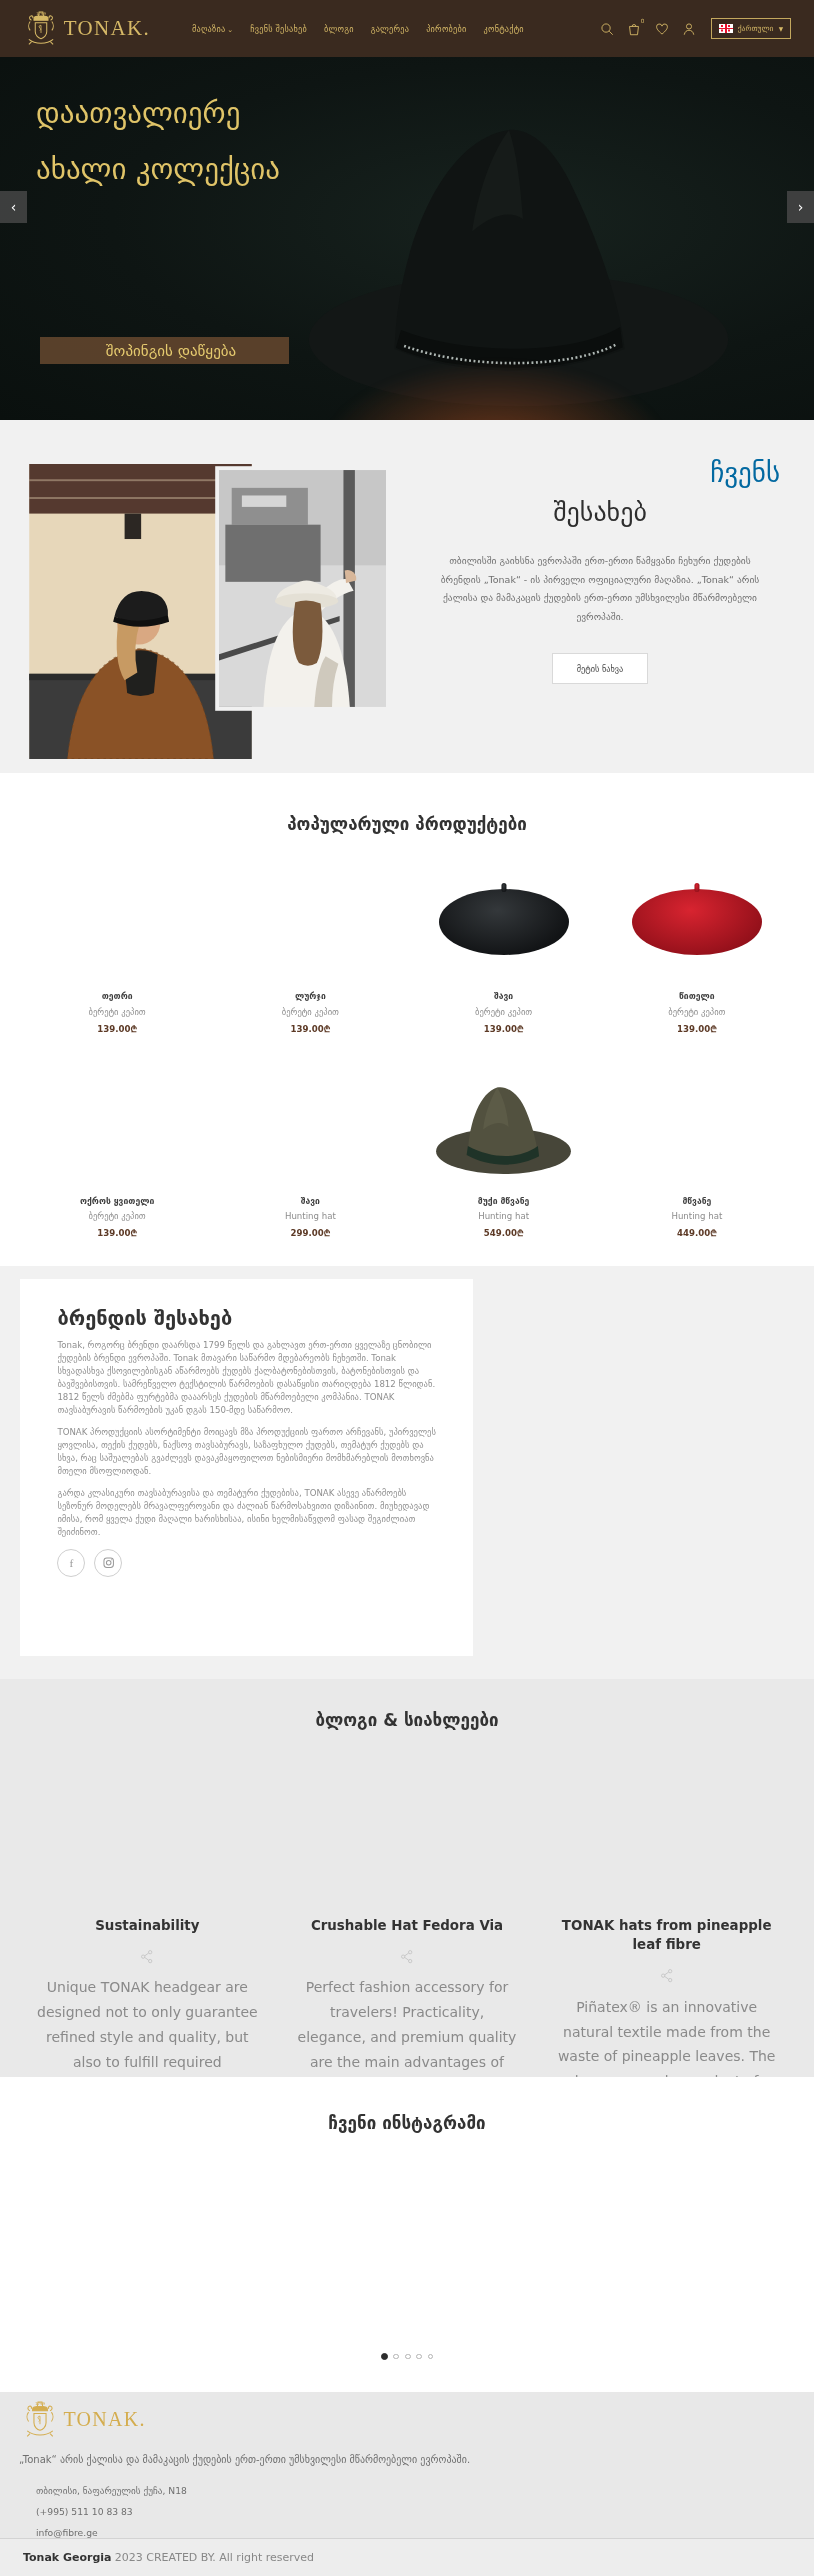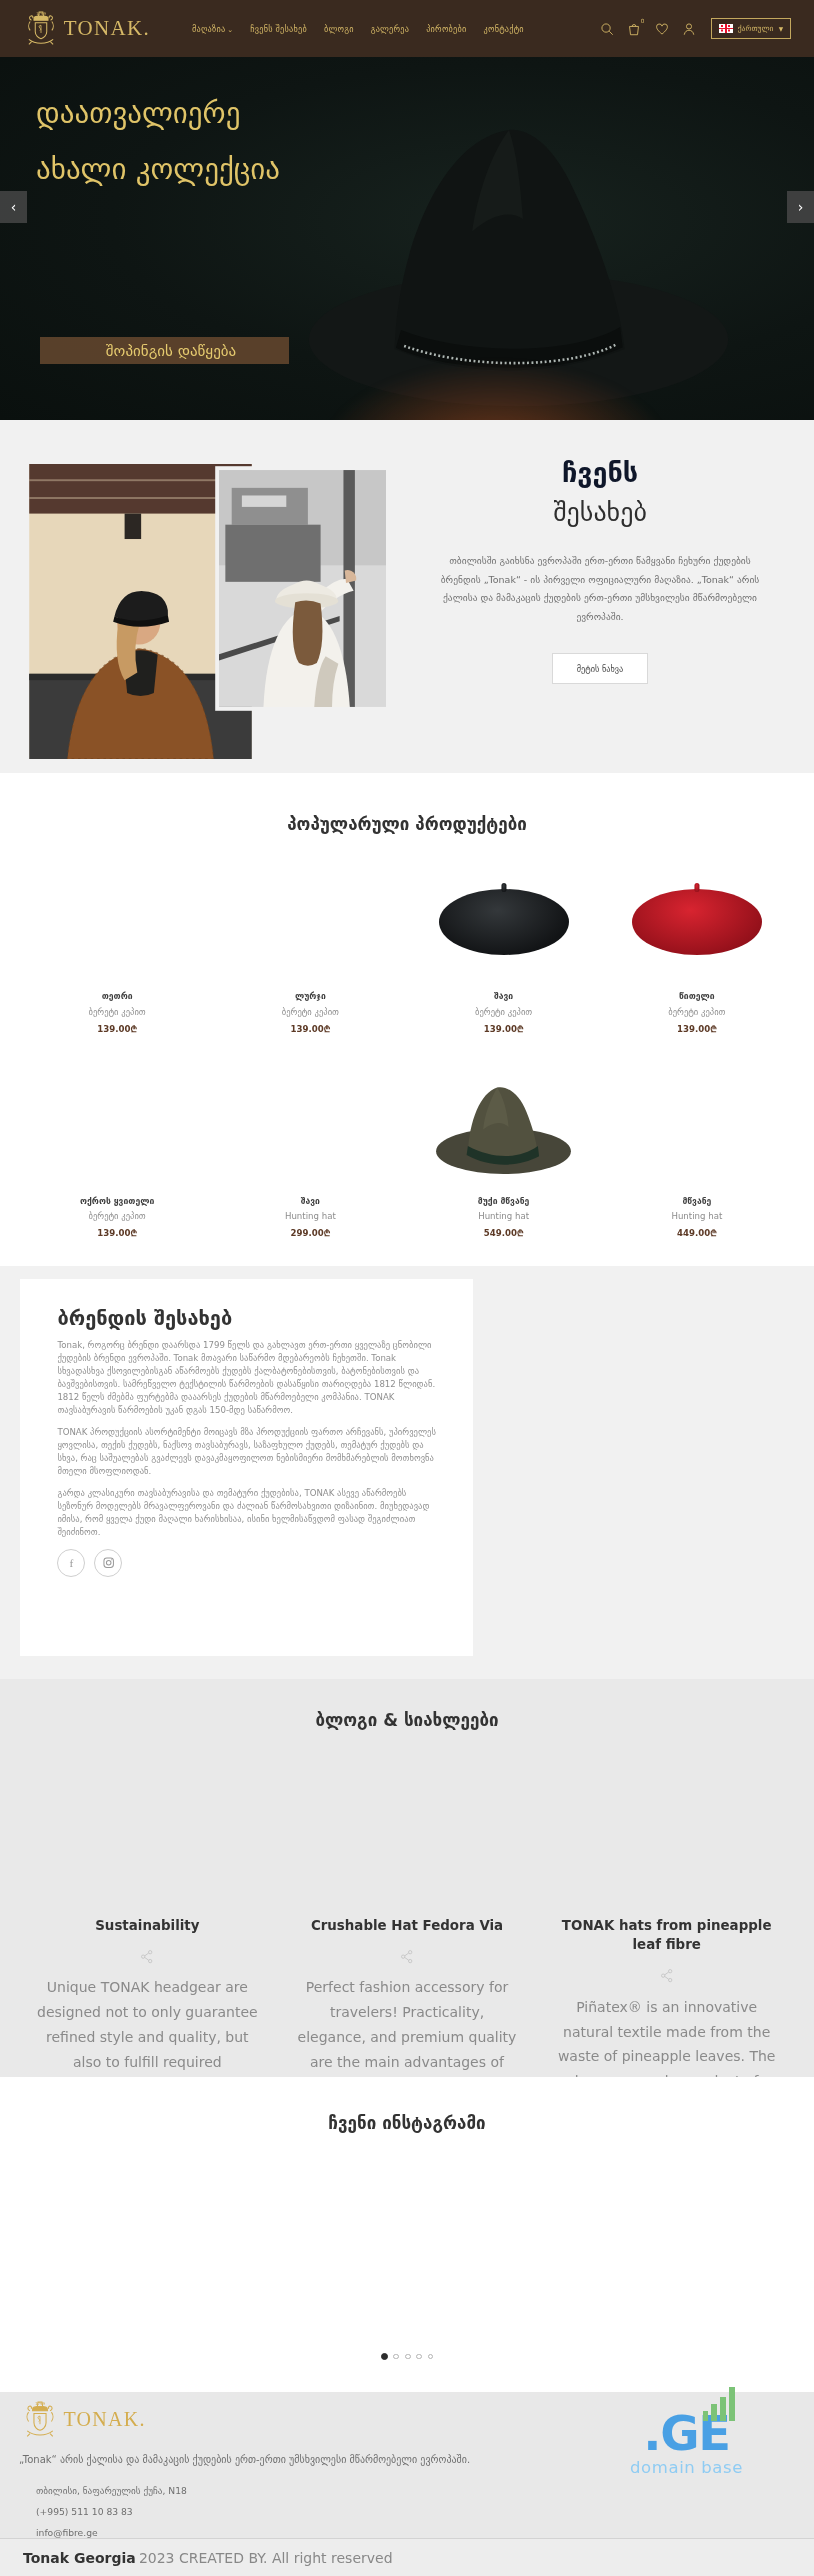--- a/index.html
+++ b/index.html
@@ -37,21 +37,21 @@
   .slider-arrow { position:absolute; top:134px; width:27px; height:32px; background:rgba(70,70,70,.85); color:#fff;
     display:flex; align-items:center; justify-content:center; font-size:14px; cursor:pointer; }
   .slider-arrow.prev { left:0; } .slider-arrow.next { right:0; }
 
   
   .about { position:relative; height:353px; background:#f1f1f1; }
   .photo { position:absolute; overflow:hidden; }
   .photo1 { left:29px; top:44px; width:223px; height:295px; z-index:1; }
   .photo2 { left:219px; top:50px; width:167px; height:237px; z-index:2; box-shadow:0 0 0 3.8px #f1f1f1; }
   .about-col { position:absolute; left:420px; top:37px; width:360px; text-align:center; }
-  .about-h1 { font-size:27px; font-weight:700; color:#0f172a; }
+  .about-h1 { font-size:27px; font-weight:400; color:#0369a1;text-align:right; }
   .about-h2 { font-size:26px; font-weight:400; color:#2e2e2e; margin-top:9px; }
   .about-text { margin:25.4px auto 0; width:343px; color:#6f6f6f; font-size:9.5px; line-height:1.95; }
   .about-btn { margin-top:27px; background:#fff; border:0.6px solid #d9d9d9; padding:9.5px 24px; font-size:8.3px;
     color:#444; font-family:"DejaVu Sans",sans-serif; cursor:pointer; }
 
   
   .products { height:493px; background:#fff; padding-top:41px; }
   .section-title { text-align:center; font-size:17px; font-weight:600; color:#333; }
   .pgrid { width:773px; margin:29px auto 0; display:grid; grid-template-columns:repeat(4,1fr); row-gap:33px; }
   .pcard { text-align:center; cursor:pointer; }
@@ -95,21 +95,21 @@
   .f-logo { position:absolute; left:23px; top:7.6px; display:flex; align-items:center; gap:6.4px; }
   .f-logo .logo-text { color:#d4ad4f; font-size:20px; }
   .f-tagline { position:absolute; left:19px; top:62px; font-size:10px; color:#6f6f6f; width:636px; }
   .f-line { position:absolute; left:36px; font-size:9.2px; color:#6f6f6f; }
   .ge-logo { position:absolute; right:64px; top:16.5px; width:127px; text-align:center; }
   .ge-main { position:relative; display:inline-block; font-size:48px; font-weight:700; color:#49a0e4; line-height:1; letter-spacing:-1.3px; }
   .ge-bars { position:absolute; top:-21.6px; right:-5.1px; display:flex; align-items:flex-end; gap:3.2px; }
   .ge-bars i { display:block; width:5.7px; background:#7cc377; }
   .ge-sub { margin-top:1.3px; font-size:16.5px; color:#8fccf3; font-weight:400; letter-spacing:0.6px; }
   .f-bottom { position:absolute; left:0; right:0; bottom:0; height:38px; border-top:0.6px solid #d3d3d3; background:#ededed;
-    display:flex; align-items:center; padding-left:23px; font-size:14px; color:#888; }
+    display:flex; align-items:center; padding-left:23px; font-size:11px; color:#888; }
   .f-bottom b { color:#333; margin-right:3.2px; }
 
   
   .crest svg { display:block; }
 </style>
 </head>
 <body>
 
 <div class="header">
   <div class="logo">
@@ -416,30 +416,19 @@
       </svg>
     </span>
     <span class="logo-text">TONAK.</span>
   </div>
 
   <div class="f-tagline">„Tonak“ არის ქალისა და მამაკაცის ქუდების ერთ-ერთი უმსხვილესი მწარმოებელი ევროპაში.</div>
   <div class="f-line" style="top:93px">თბილისი, ნაფარეულის ქუჩა, N18</div>
   <div class="f-line" style="top:114px">(+995) 511 10 83 83</div>
   <div class="f-line" style="top:135px">info@fibre.ge</div>
 
-  <div class="ge-logo">
-    <span class="ge-main">
-      <span class="ge-bars">
-        <i style="height:10.2px"></i>
-          <i style="height:16.5px"></i>
-          <i style="height:24px"></i>
-          <i style="height:34px"></i>
-      </span>
-    .GE</span>
-    <div class="ge-sub">domain base</div>
-  </div>
 
   <div class="f-bottom">
     <b>Tonak Georgia</b>
     <span>2023 CREATED BY. All right reserved</span>
   </div>
 </div>
 
 
 </body></html>

